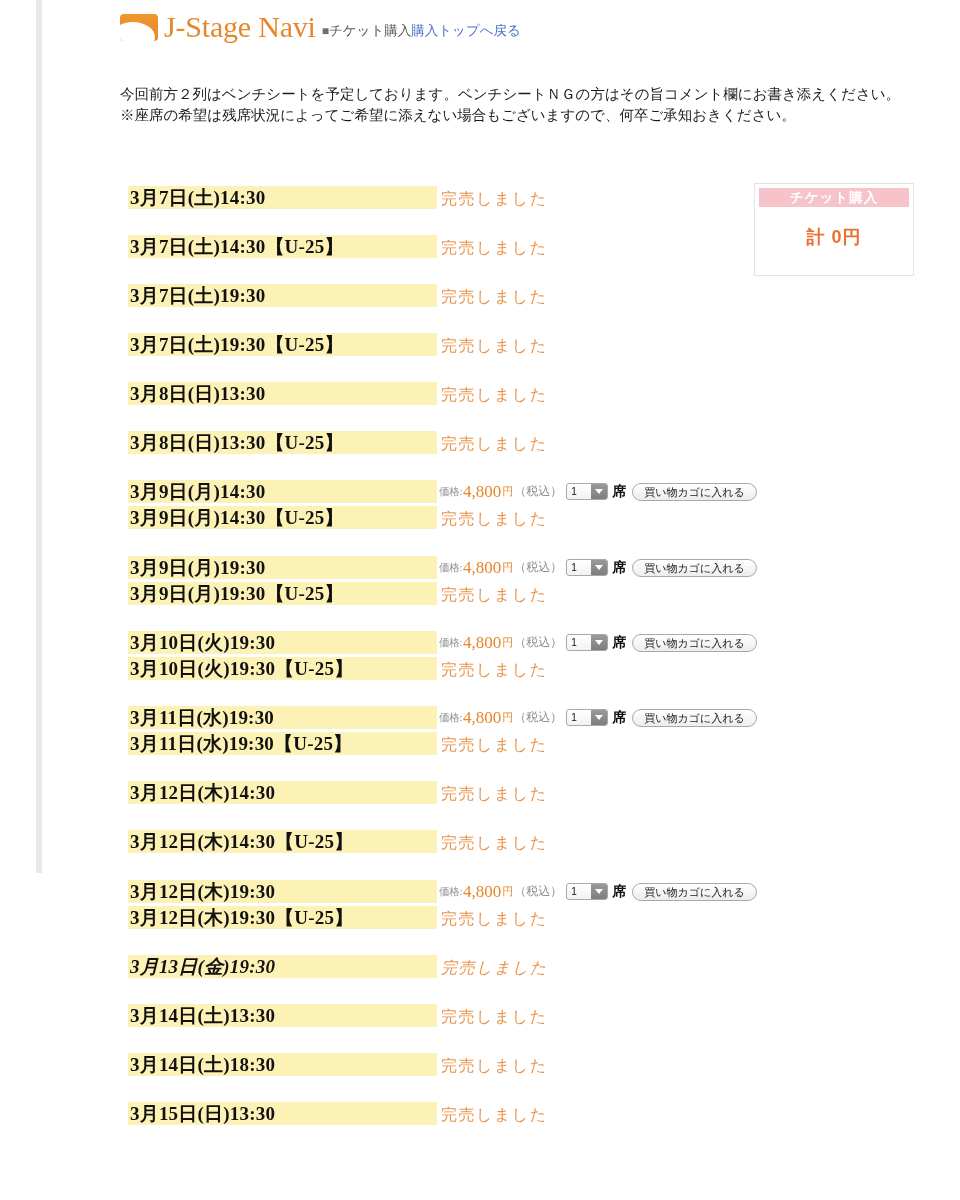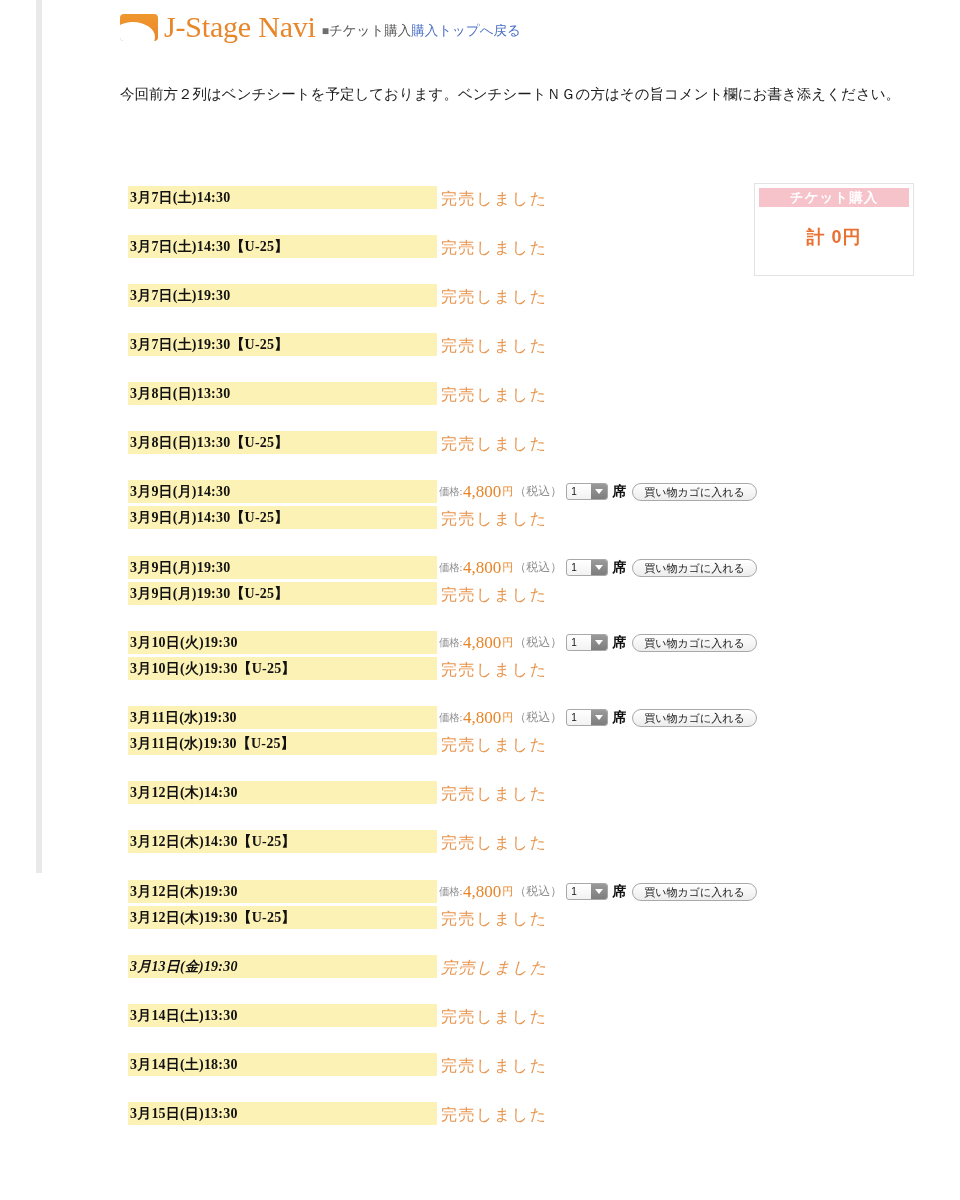--- a/index.html
+++ b/index.html
@@ -179,21 +179,21 @@
     height: 23px;
     background: #fdf2b5;
     box-sizing: border-box;
   }
   .date-text {
     position: absolute;
     left: 2px;
     top: 1px;
     font-family: "Liberation Serif", "DejaVu Serif", serif;
     font-weight: bold;
-    font-size: 14px;
+    font-size: 19px;
     line-height: 21px;
     color: #111111;
     white-space: nowrap;
     letter-spacing: 0.2px;
   }
   .status {
     position: absolute;
     left: 313px;
     top: 2px;
     font-family: "Liberation Serif", "DejaVu Serif", serif;
@@ -307,20 +307,21 @@
       <div class="logo-mark"></div>
       <div class="logo-text">J-Stage Navi</div>
     </div>
     <div class="nav-links">
       <span class="sq">■</span><span class="plain">チケット購入</span><a class="link">購入トップへ戻る</a>
     </div>
   </div>
 
   <div class="desc">
     <div>今回前方２列はベンチシートを予定しております。ベンチシートＮＧの方はその旨コメント欄にお書き添えください。</div>
+    <div>※座席の希望は残席状況によってご希望に添えない場合もございますので、何卒ご承知おきください。</div>
   </div>
 
   <div class="cart">
     <div class="cart-head">チケット購入</div>
     <div class="cart-total">計 0円</div>
   </div>
 
   <div class="list" id="perf-list">
       <div class="row" style="top: 186px;">
         <div class="date-bar"></div>

